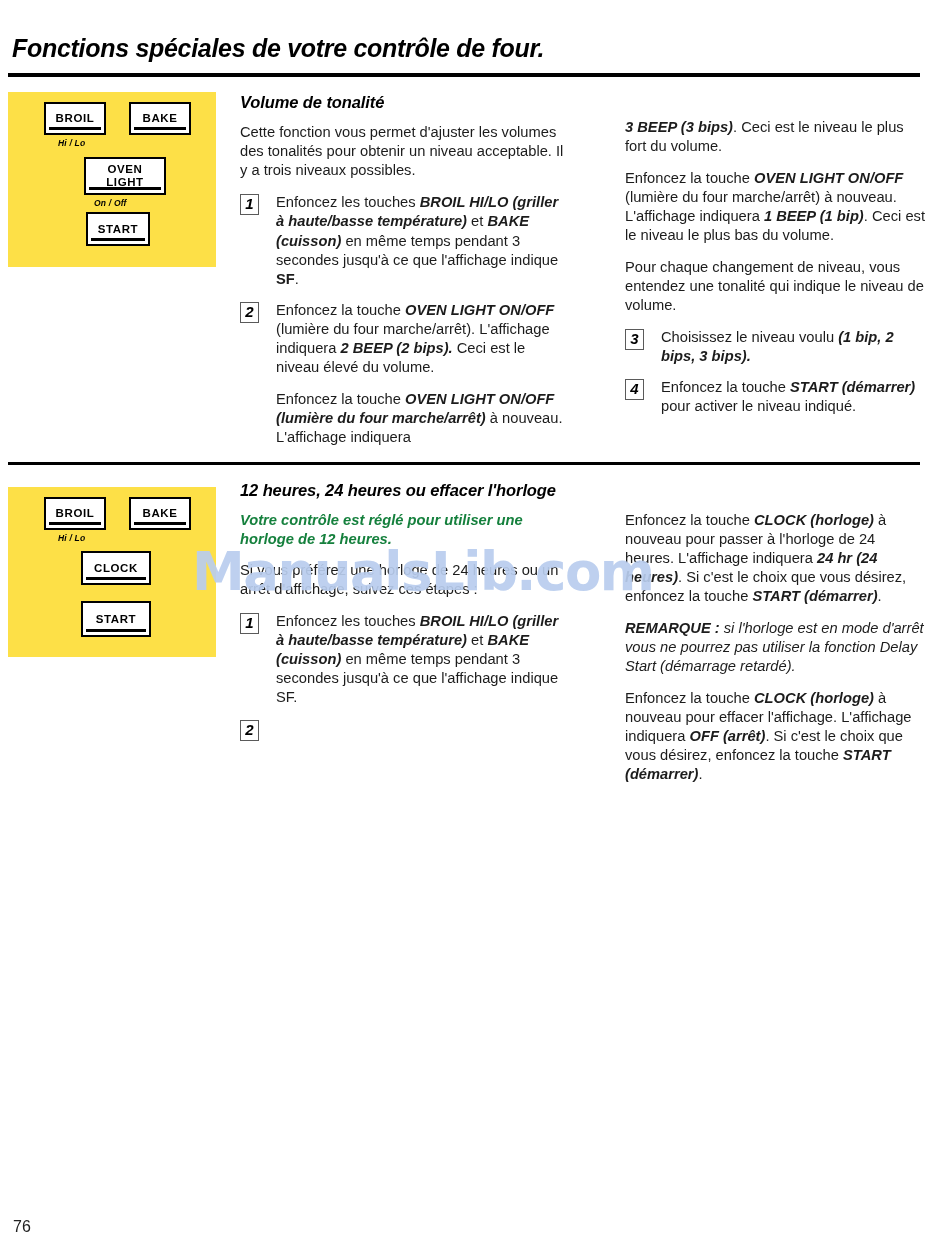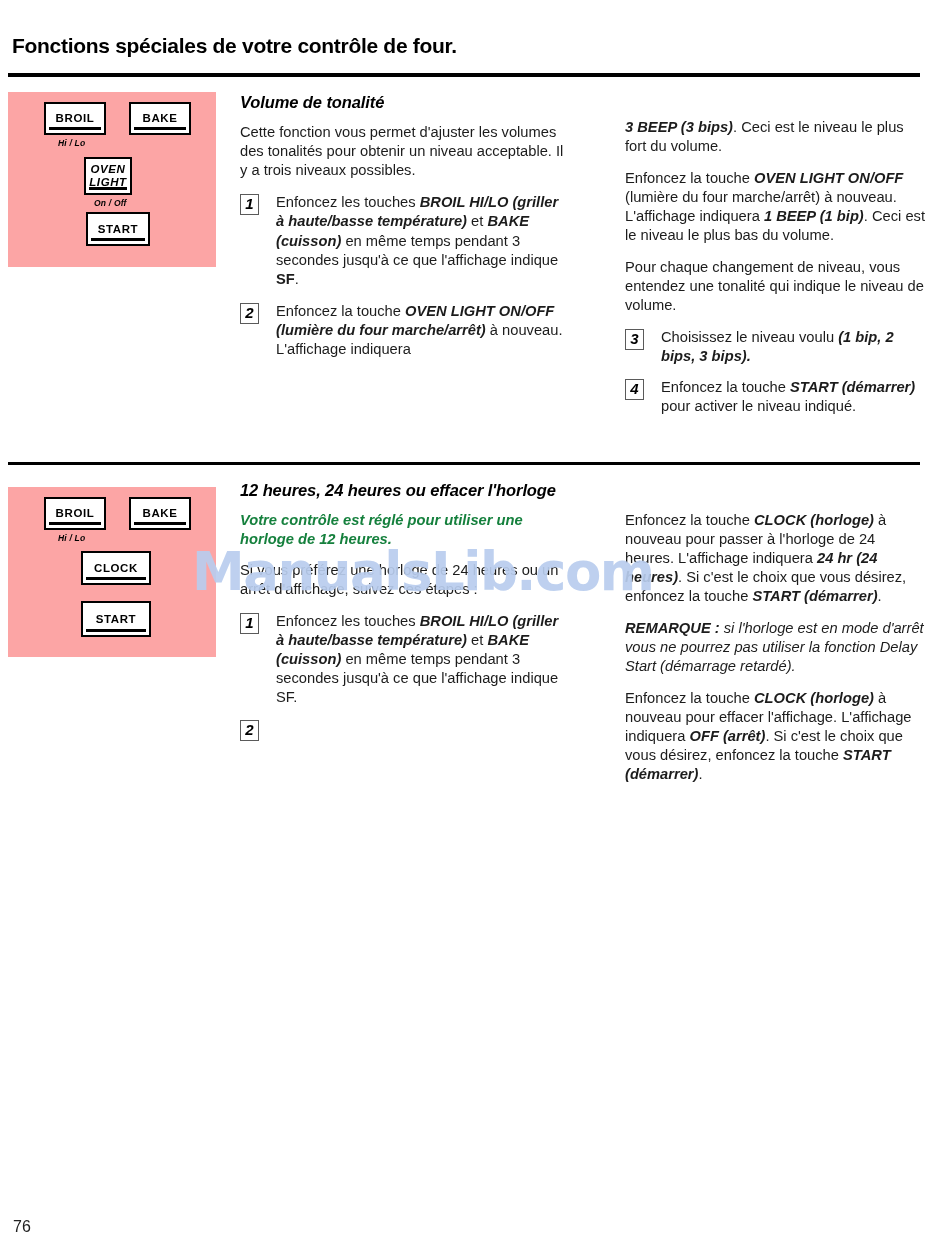--- a/index.html
+++ b/index.html
@@ -21,21 +21,22 @@
     left: 0; top: 0;
     width: 950px;
     height: 1260px;
   }
 
   
   .page-title {
     position: absolute;
     left: 12px;
     top: 34px;
-    font-size: 21px;
+    font-size: 25px;
+    font-style: italic;
     font-weight: bold;
     letter-spacing: -0.3px;
     color: #000;
     white-space: nowrap;
   }
   .title-rule {
     position: absolute;
     left: 8px;
     top: 73px;
     width: 912px;
@@ -49,21 +50,21 @@
     left: 8px;
     top: 462px;
     width: 912px;
     height: 3px;
     background: #000;
   }
 
   
   .panel {
     position: absolute;
-    background: #fca5a5;
+    background: #fde047;
     width: 208px;
   }
   .panel-1 { left: 8px; top: 92px; height: 175px; }
   .panel-2 { left: 8px; top: 487px; height: 170px; }
 
   .key {
     position: absolute;
     background: #ffffff;
     border: 2px solid #000;
     box-sizing: border-box;
@@ -94,21 +95,21 @@
     font-weight: bold;
     color: #000;
     letter-spacing: 0.2px;
     white-space: nowrap;
   }
 
   
   .k-broil  { left: 36px;  top: 10px; width: 62px; height: 33px; }
   .k-bake   { left: 121px; top: 10px; width: 62px; height: 33px; }
   .s-hilo   { left: 50px;  top: 46px; }
-  .k-light  { left: 76px;  top: 65px; width: 48px; height: 38px; font-style: italic; }
+  .k-light  { left: 76px;  top: 65px; width: 82px; height: 38px; }
   .s-onoff  { left: 86px;  top: 106px; }
   .k-start  { left: 78px;  top: 120px; width: 64px; height: 34px; }
 
   .k-clock  { left: 73px;  top: 64px; width: 70px; height: 34px; }
   .k-start2 { left: 73px;  top: 114px; width: 70px; height: 36px; }
 
   
   .col {
     position: absolute;
     font-size: 14.7px;
@@ -225,20 +226,21 @@
     <div class="sec-head">Volume de tonalité</div>
     <p class="para">Cette fonction vous permet d'ajuster les volumes des tonalités pour obtenir un niveau acceptable. Il y a trois niveaux possibles.</p>
 
     <div class="step">
       <span class="step-num">1</span>
       <p class="step-body"><span>Enfoncez les touches </span><span class="bi">BROIL HI/LO (griller à haute/basse température)</span><span> et </span><span class="bi">BAKE (cuisson)</span><span> en même temps pendant 3 secondes jusqu'à ce que l'affichage indique </span><span class="b">SF</span><span>.</span></p>
     </div>
 
     <div class="step">
       <span class="step-num">2</span>
+      <p class="step-body"><span>Enfoncez la touche </span><span class="bi">OVEN LIGHT ON/OFF</span><span> (lumière du four marche/arrêt). L'affichage indiquera </span><span class="bi">2 BEEP (2 bips).</span><span> Ceci est le niveau élevé du volume.</span></p>
       <p class="step-sub"><span>Enfoncez la touche </span><span class="bi">OVEN LIGHT ON/OFF (lumière du four marche/arrêt)</span><span> à nouveau. L'affichage indiquera</span></p>
     </div>
   </div>
 
   <div class="col col-right" style="top:118px;">
     <p class="para"><span class="bi">3 BEEP (3 bips)</span><span>. Ceci est le niveau le plus fort du volume.</span></p>
     <p class="para"><span>Enfoncez la touche </span><span class="bi">OVEN LIGHT ON/OFF</span><span> (lumière du four marche/arrêt) à nouveau. L'affichage indiquera </span><span class="bi">1 BEEP (1 bip)</span><span>. Ceci est le niveau le plus bas du volume.</span></p>
     <p class="para">Pour chaque changement de niveau, vous entendez une tonalité qui indique le niveau de volume.</p>
 
     <div class="step">

